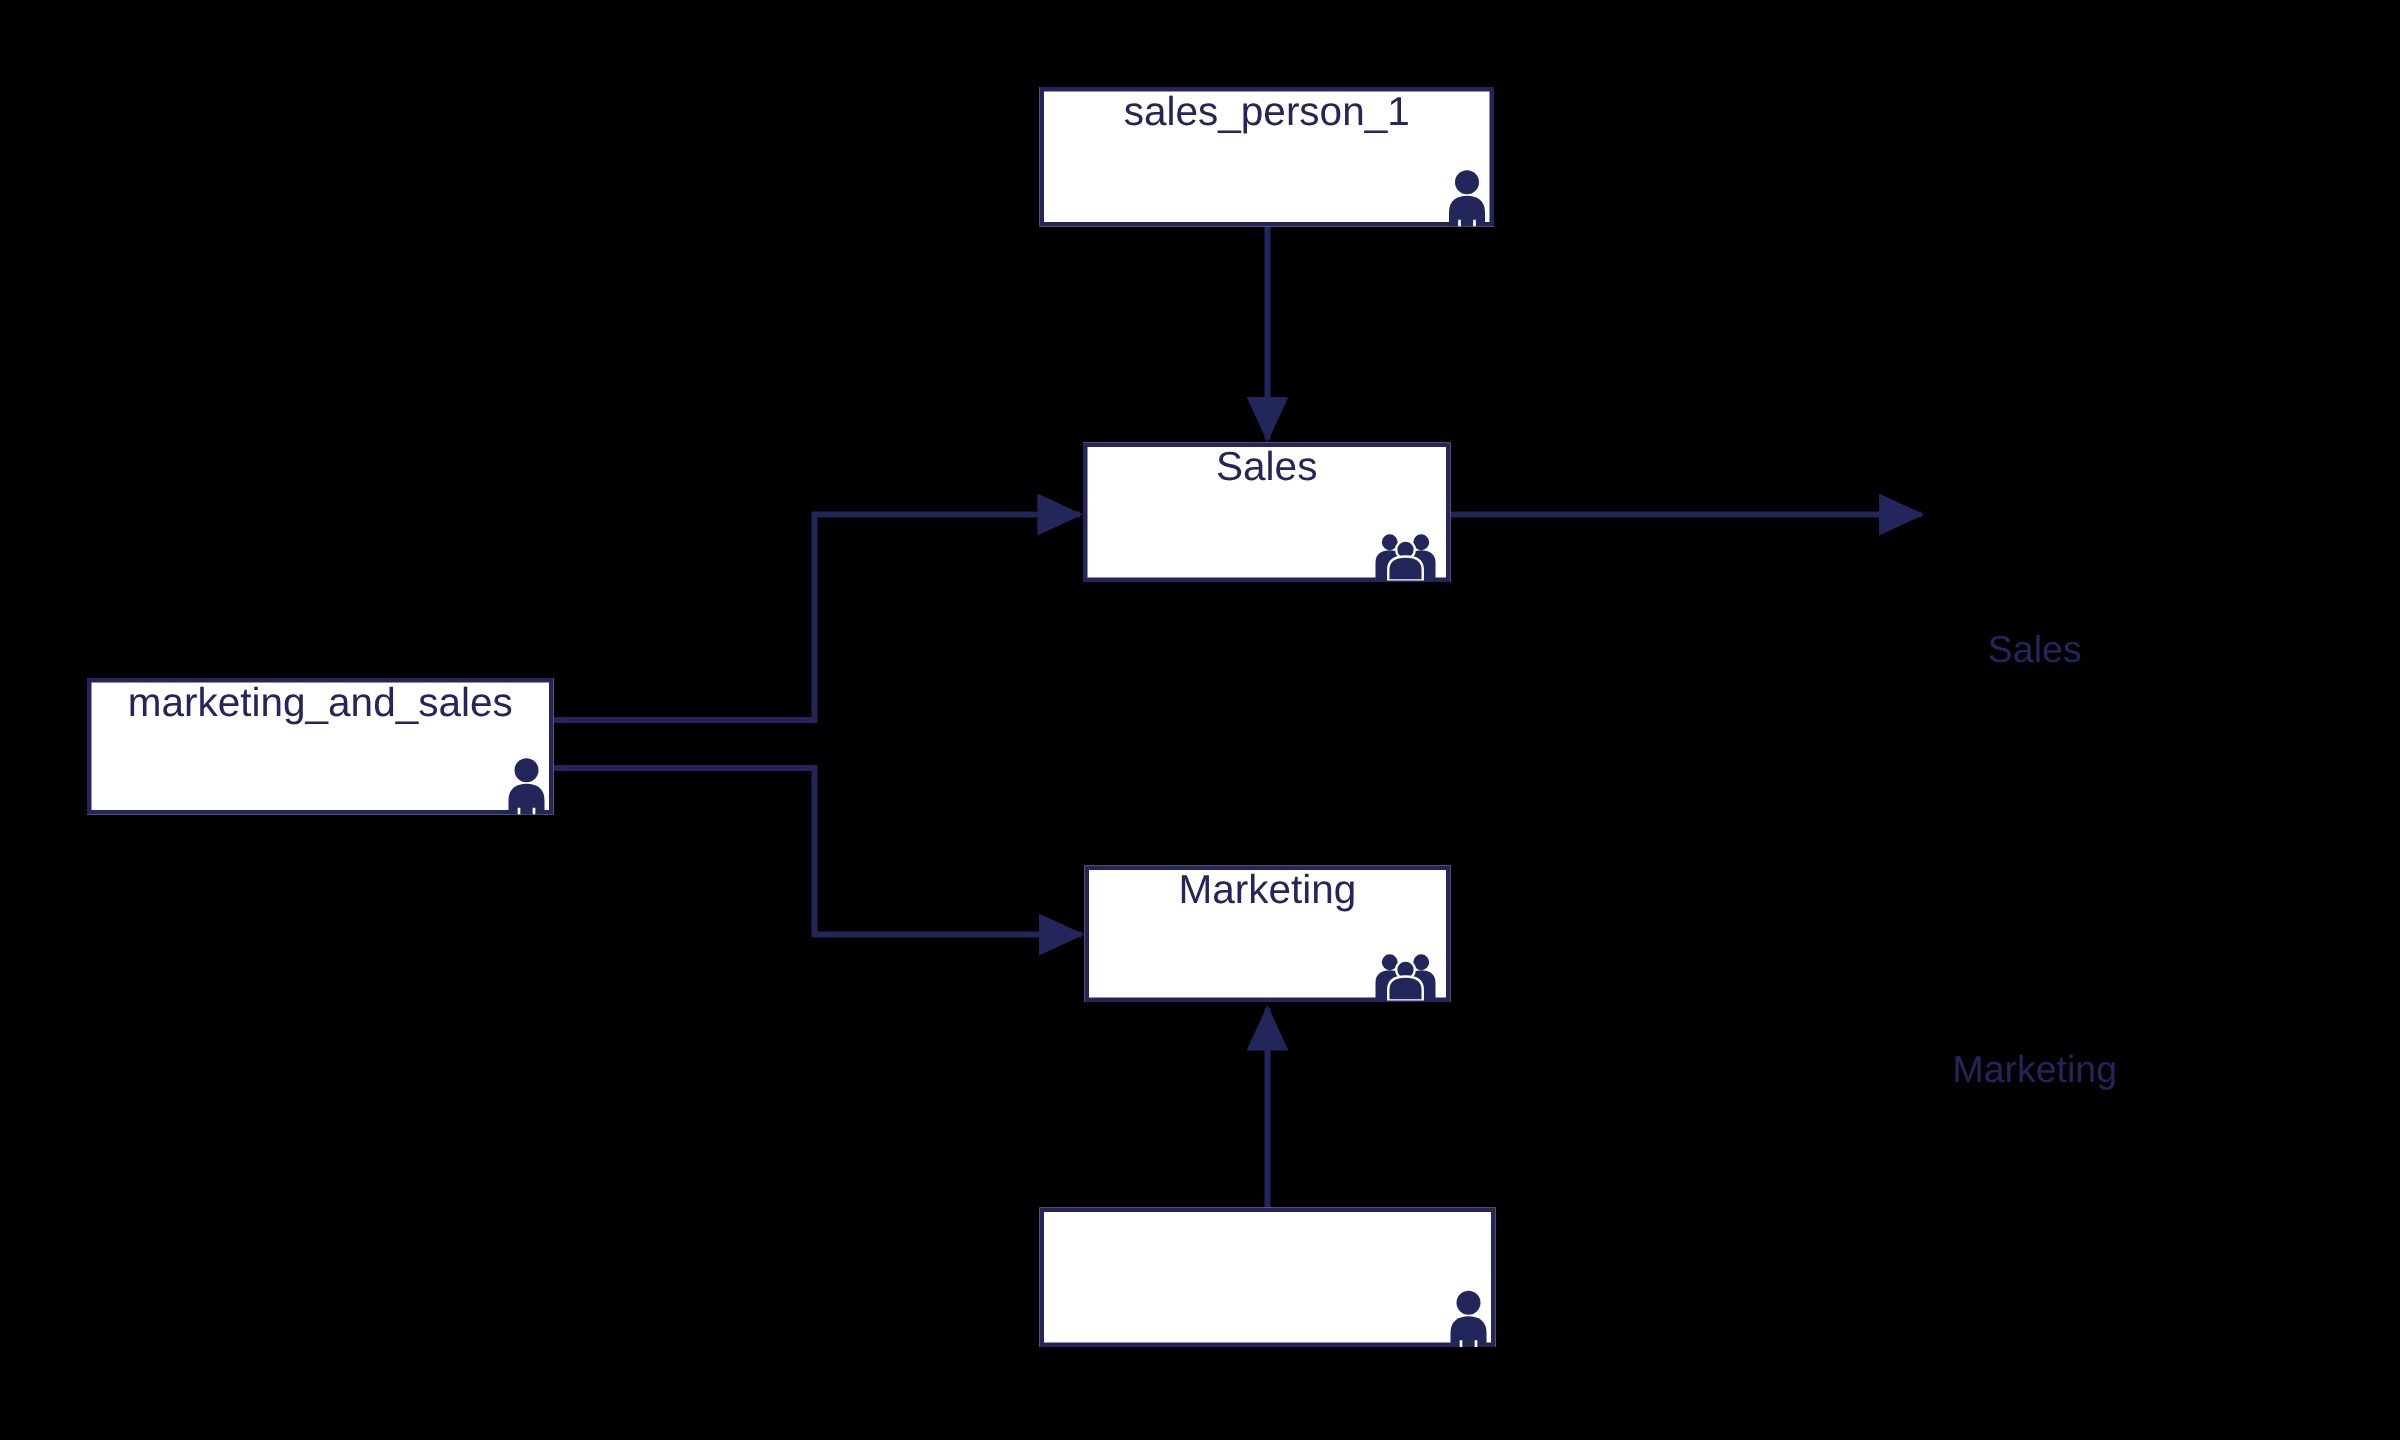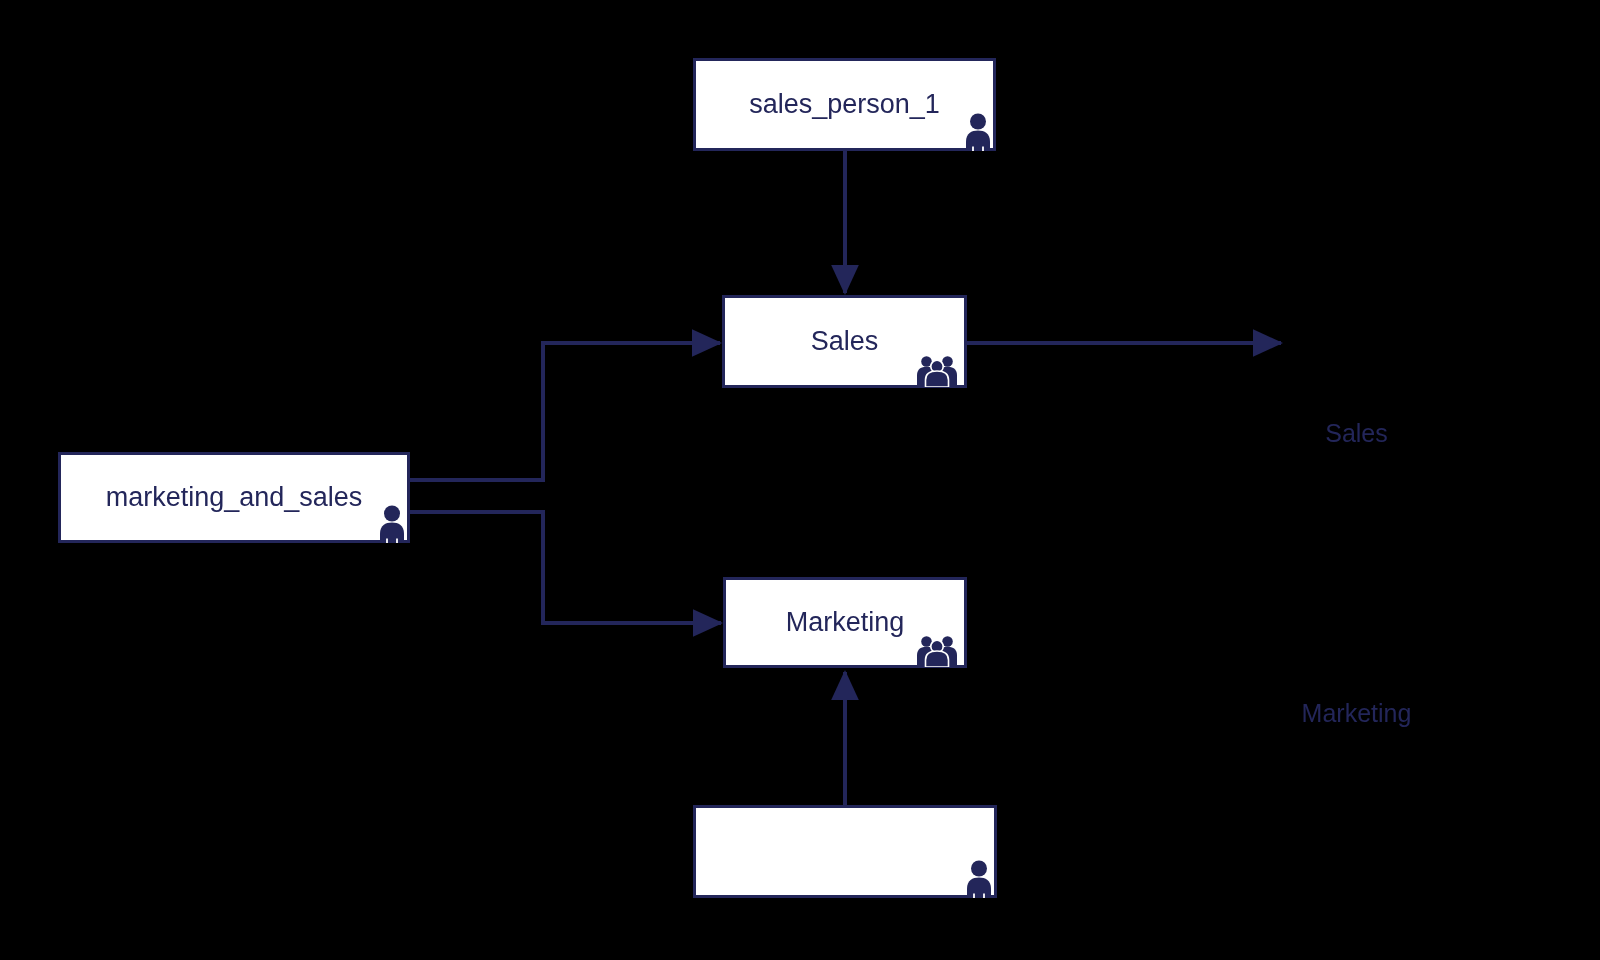--- a/index.html
+++ b/index.html
@@ -17,21 +17,21 @@
   
   .edges{position:absolute;left:0;top:0;width:1600px;height:960px;pointer-events:none;}
   .edge{stroke:var(--accent);stroke-width:4;fill:none;}
   .arrowhead{fill:var(--accent);}
 
   
   .node{
     position:absolute;
     background:var(--node-fill);
     border:3px solid var(--accent);
-    display:flex;align-items:center;justify-content:center;
+    display:flex;justify-content:center;
   }
   .node-label{
     color:var(--accent);
     font-size:27px;
     line-height:1;
     white-space:nowrap;
   }
   .corner-icon{position:absolute;}
   .person-icon{right:2px;bottom:-3px;width:26px;height:38px;}
   .group-icon{right:6px;bottom:-2px;width:42px;height:32px;}
@@ -102,21 +102,21 @@
       </svg>
   </div>
 
   <div class="node" style="left:722px;top:295px;width:245px;height:93px">
     <span class="node-label">Sales</span>
     <svg class="corner-icon group-icon" viewBox="0 0 42 32">
         <use href="#sym-group"></use>
       </svg>
   </div>
 
-  <div class="node" style="left:58px;top:452px;width:352px;height:91px">
+  <div class="node" style="left:58px;top:452px;width:311px;height:91px">
     <span class="node-label">marketing_and_sales</span>
     <svg class="corner-icon person-icon" viewBox="0 0 26 38">
         <use href="#sym-person"></use>
       </svg>
   </div>
 
   <div class="node" style="left:723px;top:577px;width:244px;height:91px">
     <span class="node-label">Marketing</span>
     <svg class="corner-icon group-icon" viewBox="0 0 42 32">
         <use href="#sym-group"></use>

